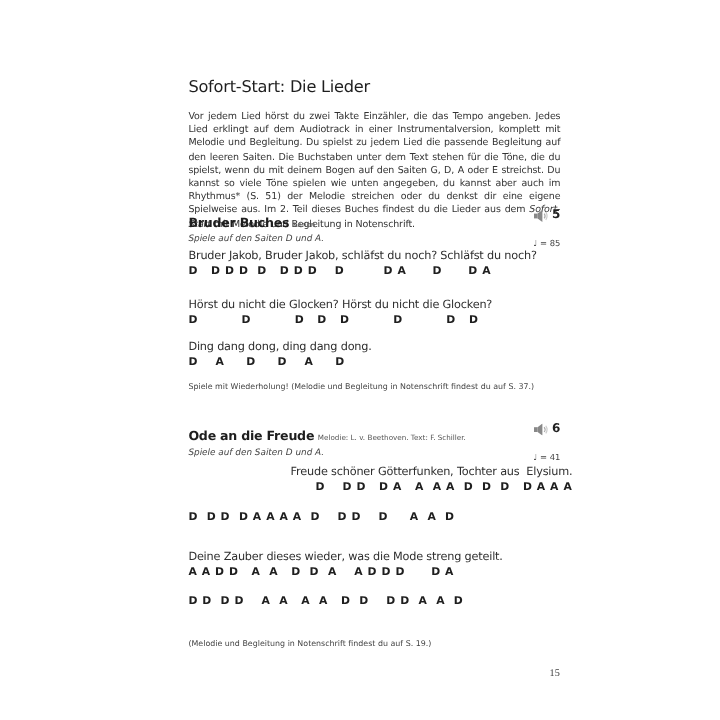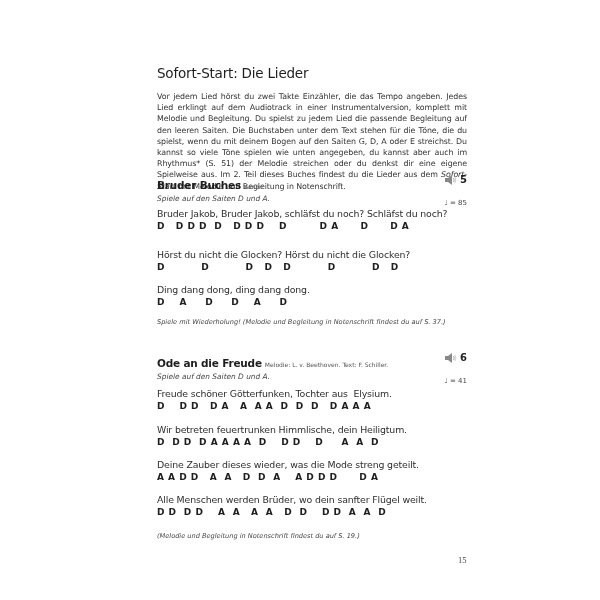--- a/index.html
+++ b/index.html
@@ -20,21 +20,21 @@
   .song-head { position: absolute; left: 0; width: 310px; }
   .song-title { font-size: 10.5px; font-weight: bold; color: #1e1e1e; letter-spacing: -0.2px; }
   .song-sub { font-size: 6px; font-weight: normal; color: #555; margin-left: 3px; }
   .song-instr { font-size: 7.4px; font-style: italic; color: #444; margin-top: 1px; }
   .track { position: absolute; right: 0; top: 0; font-size: 10px; font-weight: bold; color: #222; display: flex; align-items: center; gap: 3px; }
   .speaker { display: inline-block; width: 12px; height: 10px; }
   .tempo { position: absolute; right: 0; top: 25px; font-size: 7px; color: #444; }
   .lyric-block { position: absolute; left: 0; width: 320px; }
   .lyric { font-size: 9.4px; color: #2e2e2e; white-space: pre; letter-spacing: -0.15px; }
   .notes { font-size: 9px; font-weight: bold; color: #1e1e1e; white-space: pre; margin-top: 2px; letter-spacing: 0.5px; }
-  .footnote { position: absolute; left: 0; font-size: 6.6px; font-style: italic; color: #444; white-space: nowrap; }
+  .footnote { position: absolute; left: 0; font-size: 6.6px; color: #444; white-space: nowrap; }
   .pagenum { position: absolute; left: 301px; top: 555px; font-size: 8.5px; color: #444; font-family: Liberation Serif, serif; }
 </style>
 </head>
 <body>
 
 <div class="page">
   <div class="title">Sofort-Start: Die Lieder</div>
   <div class="intro"><span>Vor jedem Lied hörst du zwei Takte Einzähler, die das Tempo angeben. Jedes Lied erklingt auf dem Audiotrack in einer Instrumentalversion, komplett mit Melodie und Begleitung. Du spielst zu jedem Lied die passende Begleitung auf den leeren Saiten. Die Buchstaben unter dem Text stehen für die Töne, die du spielst, wenn du mit deinem Bogen auf den Saiten G, D, A oder E streichst. Du kannst so viele Töne spielen wie unten angegeben, du kannst aber auch im Rhythmus* (S. 51) der Melodie streichen oder du denkst dir eine eigene Spielweise aus. Im 2. Teil dieses Buches findest du die Lieder aus dem </span><em>Sofort-Start</em><span> mit Melodie und Begleitung in Notenschrift.</span></div>
 
   <div class="song-head" style="top:174px;">
@@ -72,32 +72,30 @@
       <svg class="speaker" viewBox="0 0 12 10">
           <rect x="0" y="3" width="3" height="4" fill="#888"></rect>
           <polygon points="3,3 7,0 7,10 3,7" fill="#888"></polygon>
           <path d="M8.5 3 Q10 5 8.5 7" stroke="#aaa" fill="none"></path>
           <path d="M9.8 1.8 Q12 5 9.8 8.2" stroke="#ccc" fill="none"></path>
         </svg>
       <span>6</span>
     </div>
     <div class="tempo">♩ = 41</div>
   </div>
-  <div class="lyric-block" style="top:388px;">
+  <div class="lyric-block" style="top:388px;text-align:right;">
     <div class="lyric">Freude schöner Götterfunken, Tochter aus  Elysium.</div>
     <div class="notes">D    D D   D A   A  A A  D  D  D   D A A A</div>
   </div>
   <div class="lyric-block" style="top:424px;">
-    <div class="lyric">Wir betreten feuertrunken Himmlische, dein Heiligtum.</div>
     <div class="notes">D  D D  D A A A A  D    D D    D     A  A  D</div>
   </div>
   <div class="lyric-block" style="top:459px;">
     <div class="lyric">Deine Zauber dieses wieder, was die Mode streng geteilt.</div>
     <div class="notes">A A D D   A  A   D  D  A    A D D D      D A</div>
   </div>
   <div class="lyric-block" style="top:494px;">
-    <div class="lyric">Alle Menschen werden Brüder, wo dein sanfter Flügel weilt.</div>
     <div class="notes">D D  D D    A  A   A  A   D  D    D D  A  A  D</div>
   </div>
   <div class="footnote" style="top:532px;">(Melodie und Begleitung in Notenschrift findest du auf S. 19.)</div>
 
   <div class="pagenum">15</div>
 </div>
 
 </body></html>

